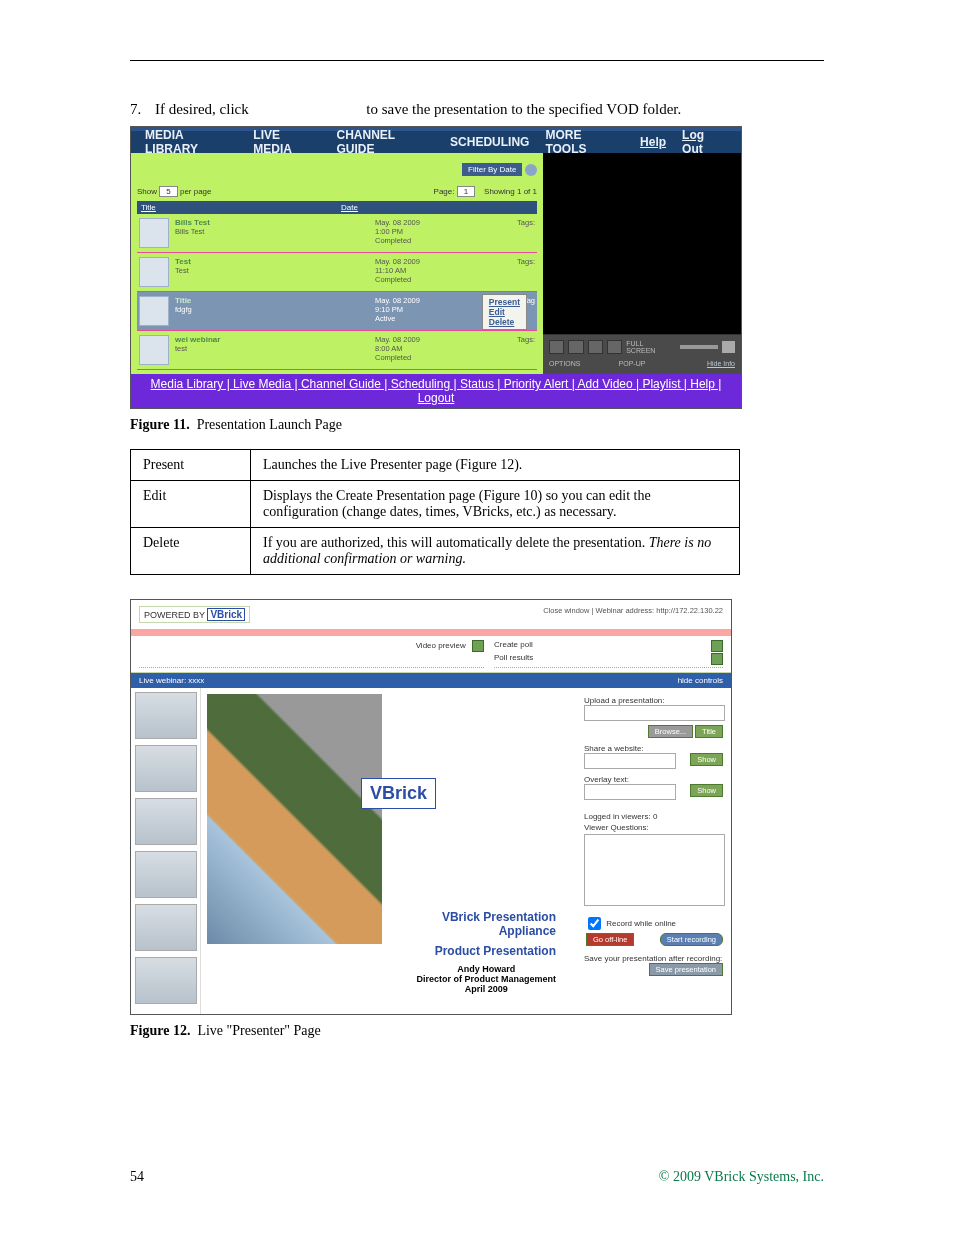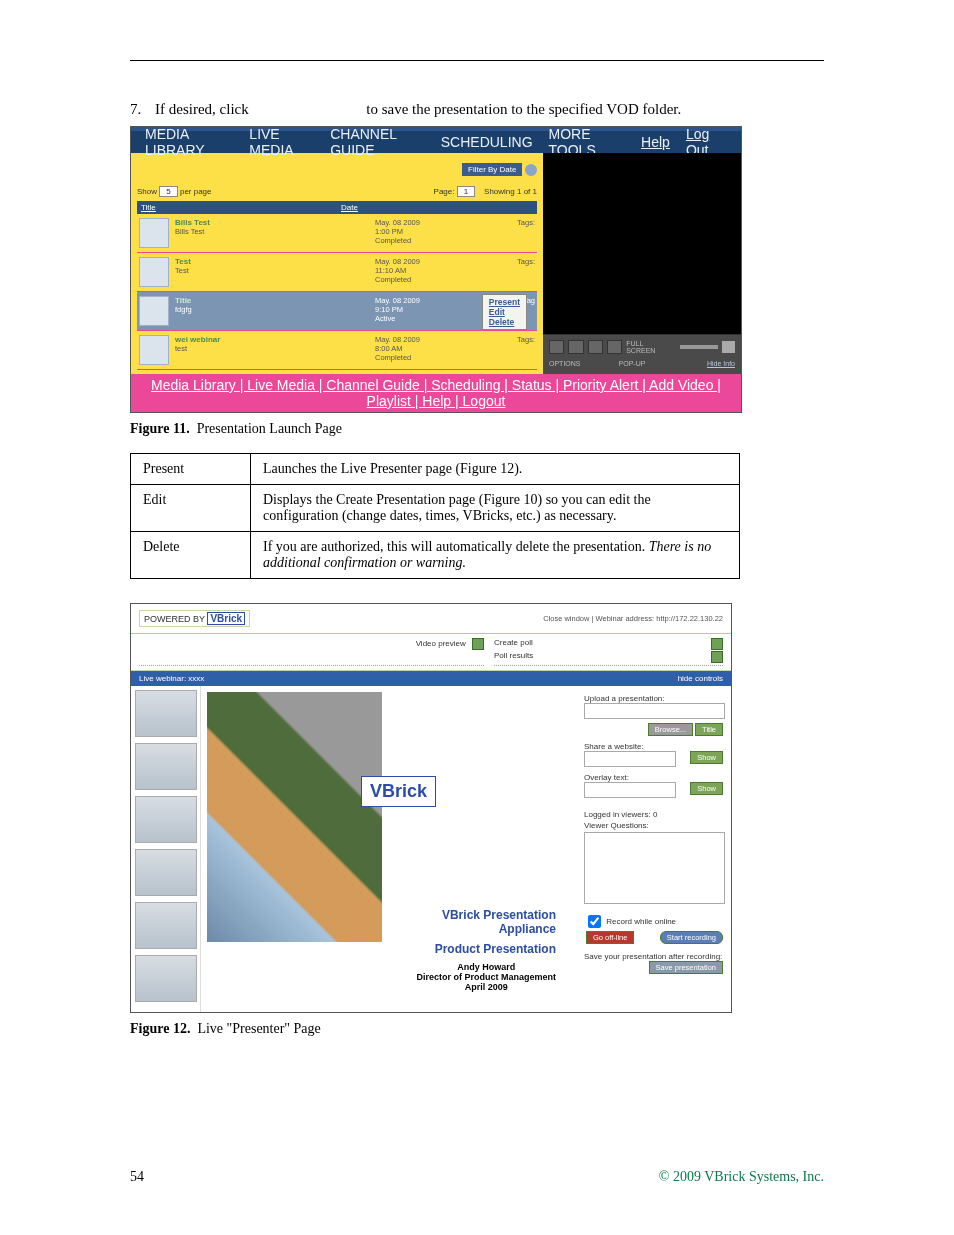--- a/index.html
+++ b/index.html
@@ -42,27 +42,27 @@
   .ss-menu {
     background: #1b3f6b;
     display: flex;
     align-items: center;
     height: 22px;
     padding: 0 6px;
   }
   .ss-menu .tab {
     padding: 4px 8px;
     color: #eaf0f8;
-    font-weight: normal;
-    font-size: 14px;
+    font-weight: bold;
+    font-size: 12px;
   }
   .ss-menu .sp { flex: 1; }
   .ss-body {
     display: flex;
-    background: #fde047;
+    background: #bef264;
   }
   .ss-left {
     width: 400px;
     color: #333;
     padding: 4px 6px;
   }
   .ss-right {
     flex: 1;
     background: #000;
     min-height: 210px;
@@ -109,21 +109,21 @@
   .ss-row .c2 { flex:1;}
   .ss-row.sel { background:#7c95b3; color:#fff;}
   .popup {
     position:absolute; right:10px; top:2px;
     background:#f4f4ee; border:1px solid #888; padding:2px 6px;
     color:#3a5c95; font-size:8.5px; z-index:2;
     text-decoration: underline;
     font-weight: bold;
   }
   .ss-footer {
-    background:#ec4899; color:#fff; font-size:14px; text-align:center;
+    background:#6d28d9; color:#fff; font-size:12px; text-align:center;
     padding:3px 4px; text-decoration:underline;
   }
   .vid-ctrl {
     position:absolute; bottom:0; left:0; right:0; height:40px;
     background:#4a4a4a; border-top:1px solid #333;
     font-size:7px; color:#bbb; padding:4px 6px; box-sizing:border-box;
   }
   .vid-ctrl .row { display:flex; align-items:center; height:16px; gap:4px;}
   .vid-ctrl .box { width:14px; height:12px; background:#666; border:1px solid #333;}
   .vid-ctrl .hide { margin-left:auto; color:#b9c7da; text-decoration:underline;}
@@ -148,21 +148,21 @@
   
   .ss2 {
     width: 600px;
     border: 1px solid #555;
     font-family: Arial, sans-serif;
     font-size: 8px;
     background:#fff;
     color:#333;
   }
   .ss2-top {
-    display:flex; padding:6px 8px; align-items:center; border-bottom:1px solid #fca5a5;
+    display:flex; padding:6px 8px; border-bottom:7px solid #fca5a5;
   }
   .ss2-top .logo-box { border:1px solid #c7d7ac; padding:2px 4px; font-size:9px;}
   .vb-logo { color:#2b4da5; font-weight:bold; font-size:10px; background:#fff; padding:0 2px; border:1px solid #2b4da5;}
   .ss2-top .sp{flex:1;}
   .ss2-top .r { font-size:7.5px; color:#555;}
   .ss2-bar2 {
     display:flex; padding:4px 8px; font-size:8px; border-bottom:1px solid #c7d7ac;
   }
   .ss2-bar2 .col { border-bottom:1px dotted #97b47a; padding-bottom:2px;}
   .ss2-bar2 .c1{width:345px;} .ss2-bar2 .c2{flex:1;}

